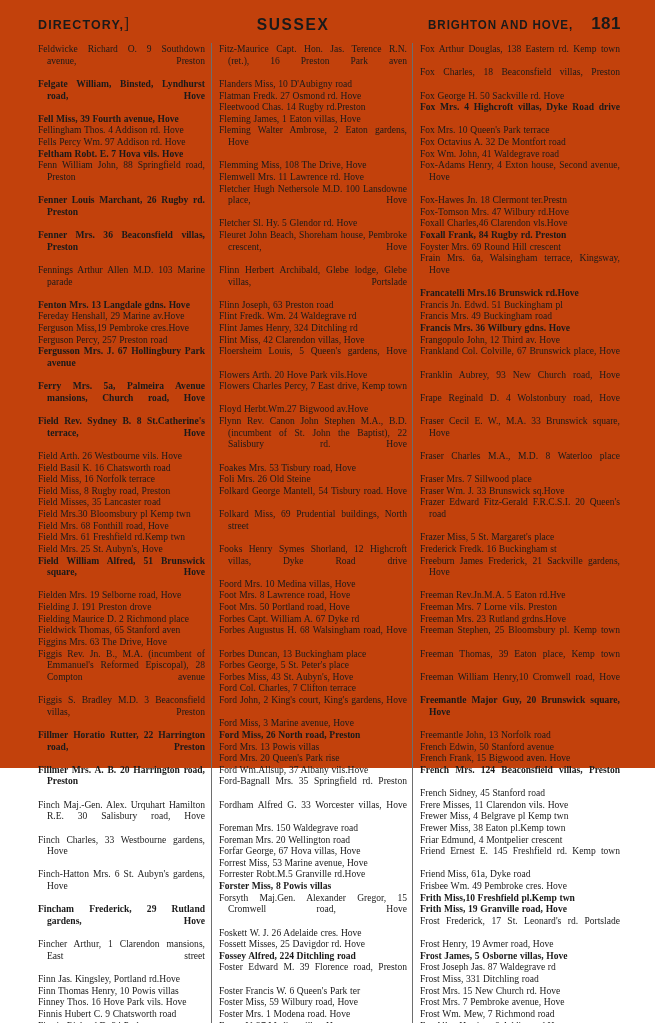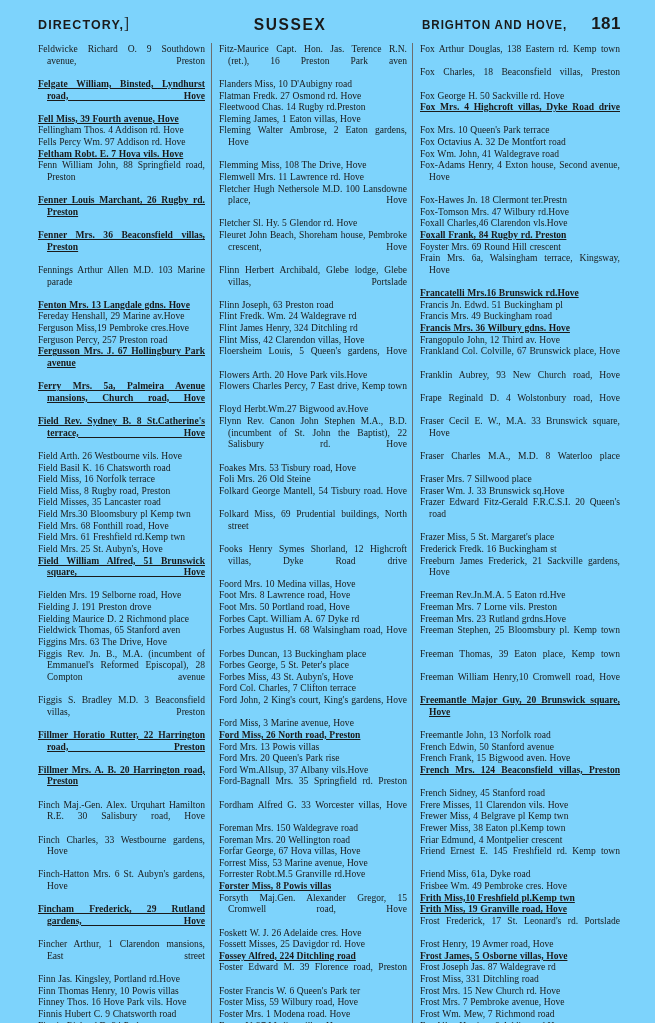--- a/index.html
+++ b/index.html
@@ -11,24 +11,24 @@
   body {
     width: 655px;
     height: 1023px;
     font-family: "Liberation Serif", "DejaVu Serif", serif;
     color: #1a1a1a;
     overflow: hidden;
   }
   .page {
     position: relative;
     width: 655px;
-    height: 1023px;
+    height: 768px;
     box-sizing: border-box;
     padding: 14px 8px 4px 8px;
-    background: #7dd3fc;
+    background: #c2410c;
   }
   
   .running-head {
     display: flex;
     align-items: baseline;
     justify-content: space-between;
     padding: 0 26px 0 30px;
     margin-bottom: 9px;
     height: 20px;
   }
@@ -52,21 +52,21 @@
   .rh-center {
     font-size: 15.5px;
     font-family: "Liberation Sans", "DejaVu Sans", sans-serif;
     letter-spacing: 1.6px;
     transform: scaleY(1.12);
     margin-left: 28px;
   }
   .rh-right-wrap {
     display: flex;
     align-items: baseline;
-    gap: 24px;
+    gap: 18px;
   }
   .rh-right {
     font-size: 11.6px;
     font-family: "Liberation Sans", "DejaVu Sans", sans-serif;
     letter-spacing: 0.9px;
     transform: scaleY(1.08);
   }
   .rh-pageno {
     font-size: 17px;
     font-family: "Liberation Sans", "DejaVu Sans", sans-serif;
@@ -106,21 +106,20 @@
   }
   .entry {
     margin: 0;
     padding: 0;
     text-indent: 0;
     padding-left: 9px;
     text-indent: -9px;
   }
   .entry.b {
     font-weight: bold;
-    text-decoration: underline;
   }
   .entry.j {
     text-align: justify;
   }
   .entry.j::after {
     content: "";
     display: inline-block;
     width: 100%;
   }
 </style>

